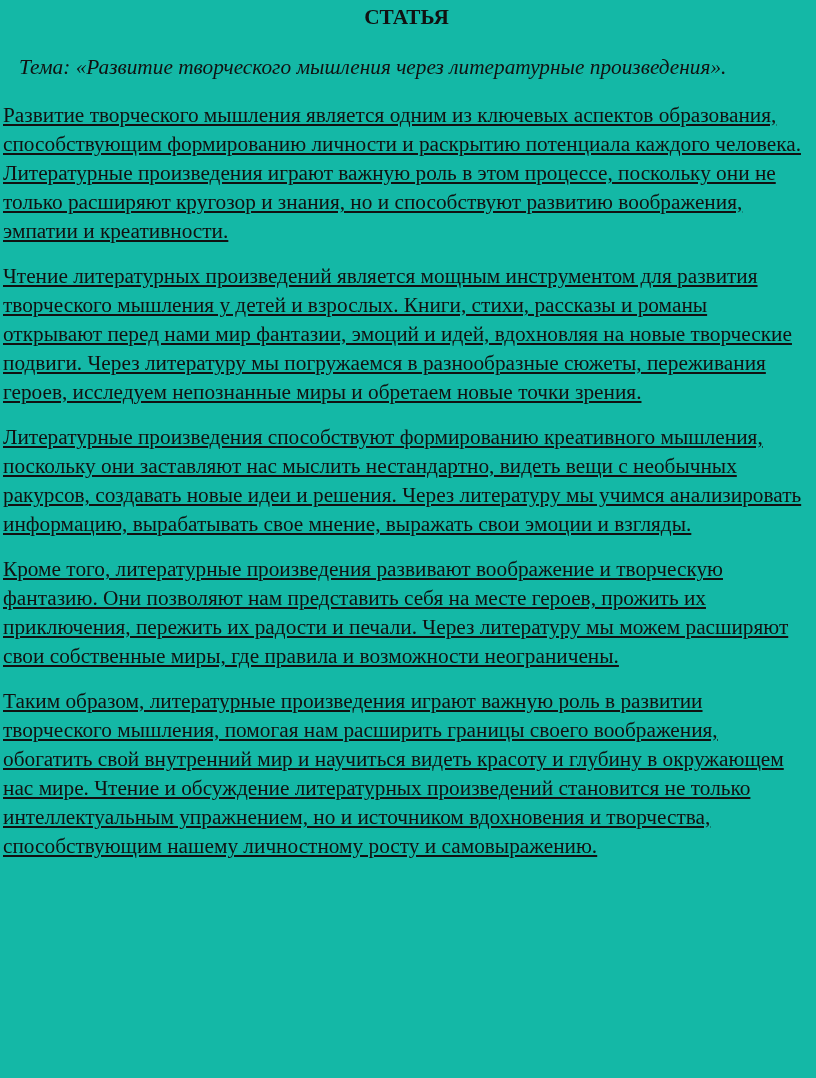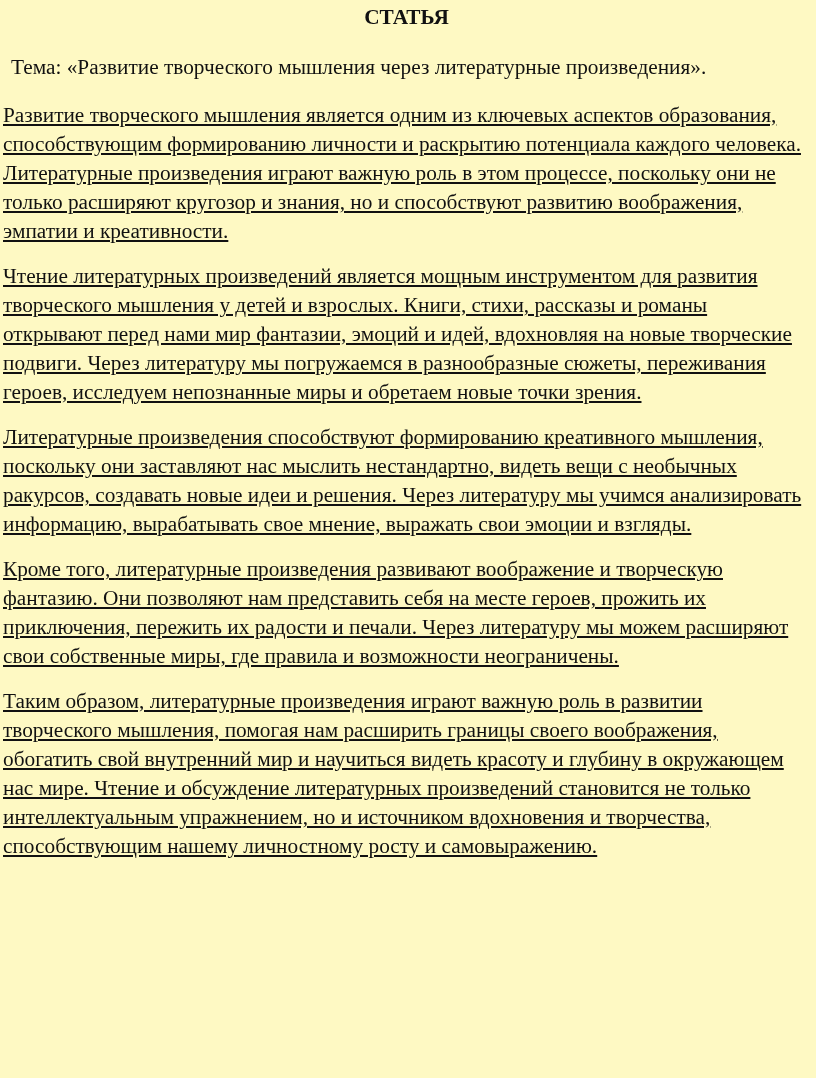--- a/index.html
+++ b/index.html
@@ -9,36 +9,37 @@
   }
   body {
     width: 816px;
     height: 1078px;
     overflow: hidden;
   }
   .page {
     box-sizing: border-box;
     width: 816px;
     height: 1078px;
-    background: #fef9c3;
+    background: #14b8a6;
     color: #111111;
     font-family: "Liberation Serif", "DejaVu Serif", serif;
     font-size: 21.3px;
     line-height: 29px;
     padding: 3px 6px 0 3px;
     text-align: left;
   }
   .doc-title {
     font-size: 21.3px;
     font-weight: bold;
     text-align: center;
     margin: 0 0 21px 0;
   }
   .doc-theme {
-    margin: 0 0 19px 8px;
+    margin: 0 0 19px 16px;
+    font-style: italic;
   }
   .doc-paragraph {
     margin: 0 0 16px 0;
     text-decoration: underline;
   }
 </style>
 </head>
 <body>
 
 <div class="page">

